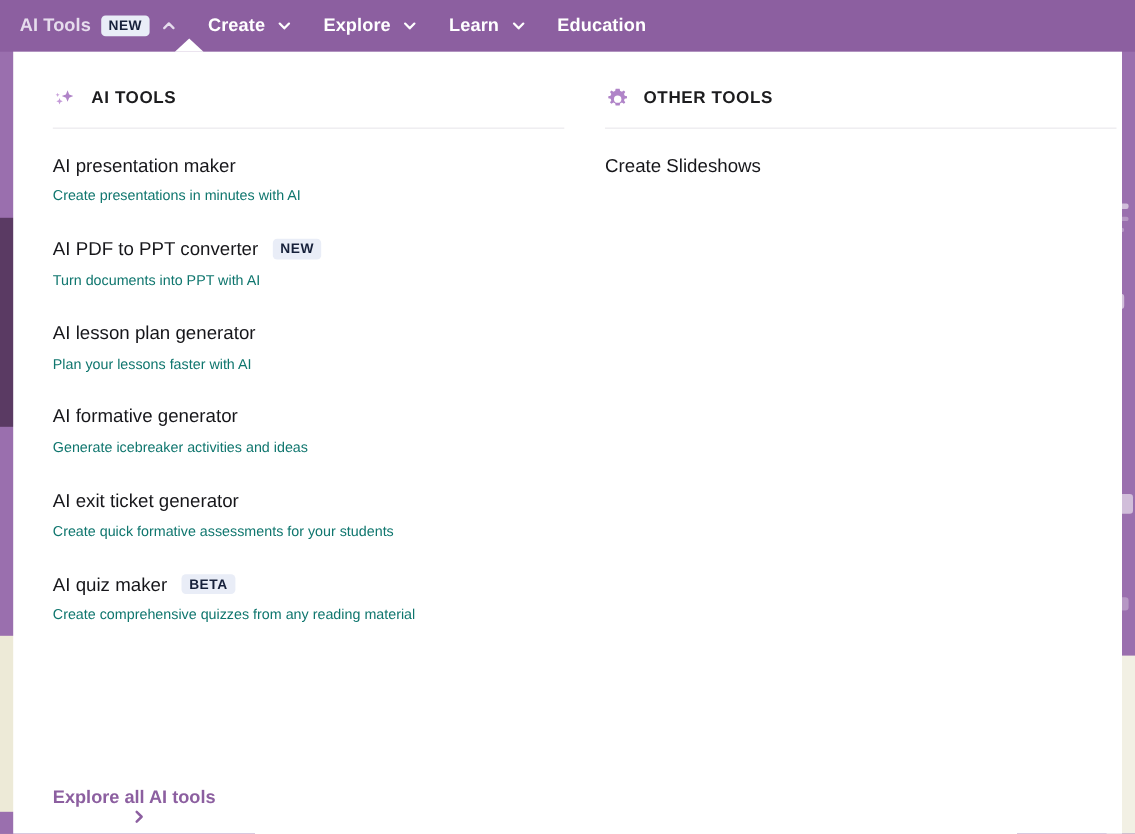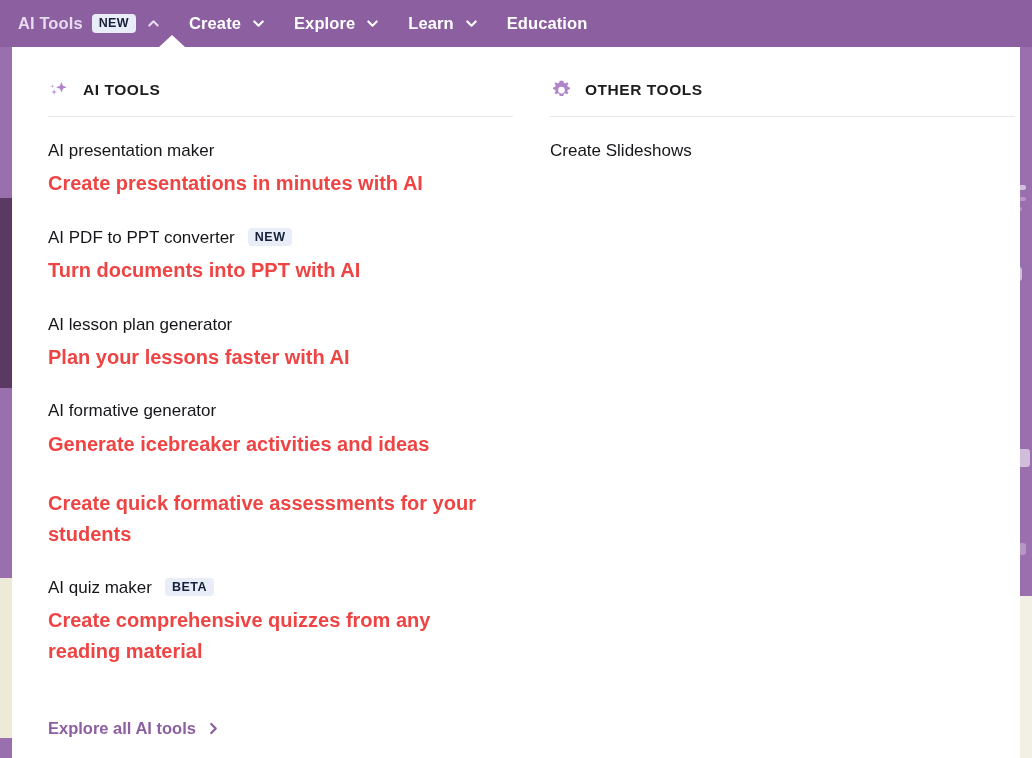--- a/index.html
+++ b/index.html
@@ -185,39 +185,39 @@
     color: #16203a;
     font-size: 12.5px;
     font-weight: bold;
     letter-spacing: 0.5px;
     border-radius: 4px;
     padding: 3px 7px;
     margin-left: 13px;
     line-height: 1;
   }
   .tool-desc {
-    font-size: 20px;
-    color: #ef4444;
+    font-size: 13px;
+    color: #0f766e;
     line-height: 1.52;
     max-width: 440px;
-    font-weight: bold;
   }
   .col.right .tool-desc { max-width: 430px; }
   .col.right .tool-item { margin-bottom: 28px; }
 
   #explore-link {
     position: absolute;
     left: 36px;
-    bottom: 20px;
+    bottom: 8px;
     display: flex;
     align-items: center;
     color: #8c5fa0;
     font-size: 16.5px;
     font-weight: bold;
     cursor: pointer;
+    flex-direction: column;
   }
   #explore-chevron {
     width: 15px; height: 15px; margin-left: 10px; display: block;
   }
   #explore-chevron path {
     stroke: #8c5fa0; stroke-width: 2.4; fill: none;
     stroke-linecap: round; stroke-linejoin: round;
   }
 </style>
 </head>
@@ -314,20 +314,23 @@
       </div>
 
       <div class="tool-item">
         <div class="tool-title-row">
           <span class="tool-title">AI formative generator</span>
         </div>
         <div class="tool-desc">Generate icebreaker activities and ideas</div>
       </div>
 
       <div class="tool-item">
+        <div class="tool-title-row">
+          <span class="tool-title">AI exit ticket generator</span>
+        </div>
         <div class="tool-desc">Create quick formative assessments for your students</div>
       </div>
 
       <div class="tool-item">
         <div class="tool-title-row">
           <span class="tool-title">AI quiz maker</span>
           <span class="tool-badge">BETA</span>
         </div>
         <div class="tool-desc">Create comprehensive quizzes from any reading material</div>
       </div>

